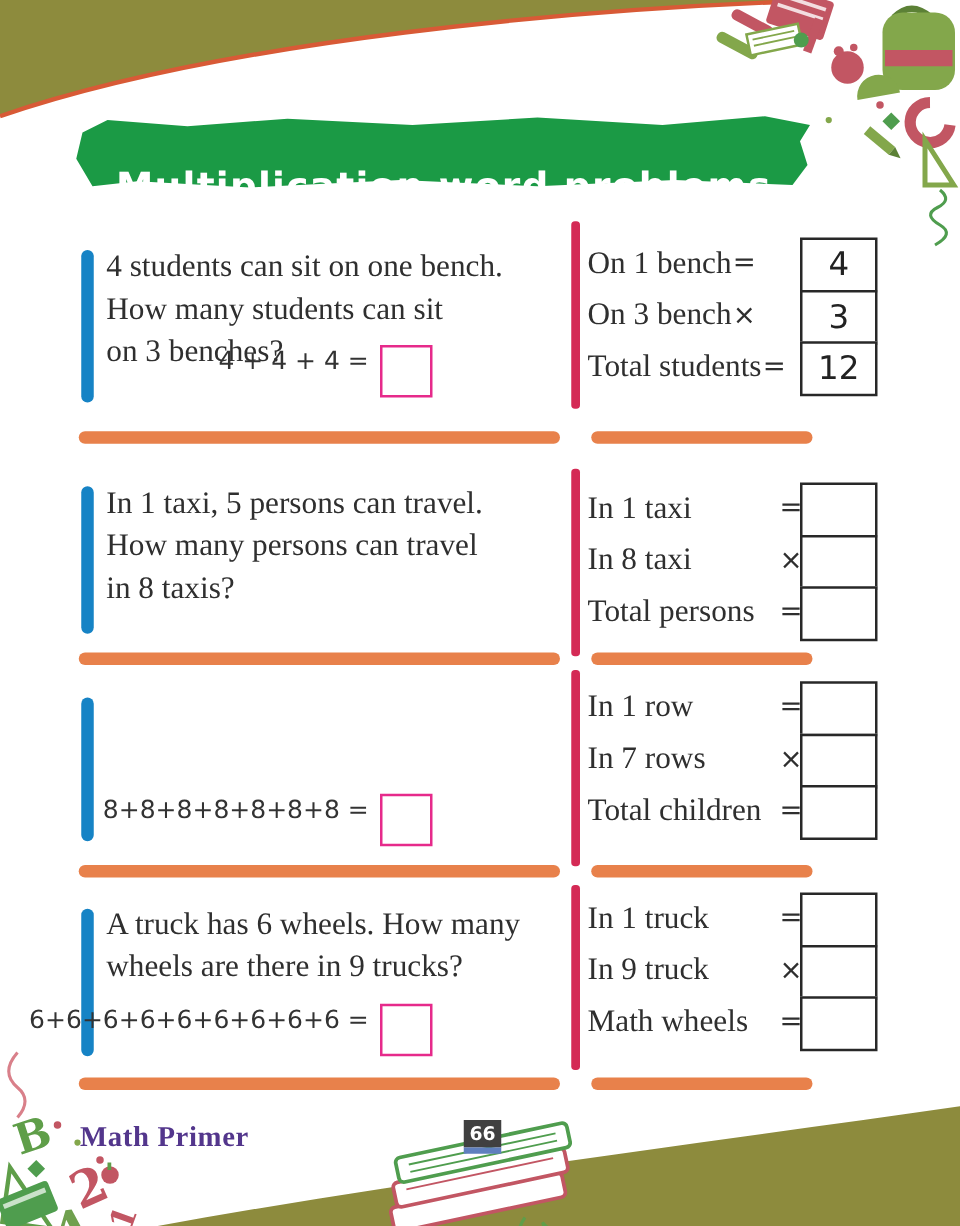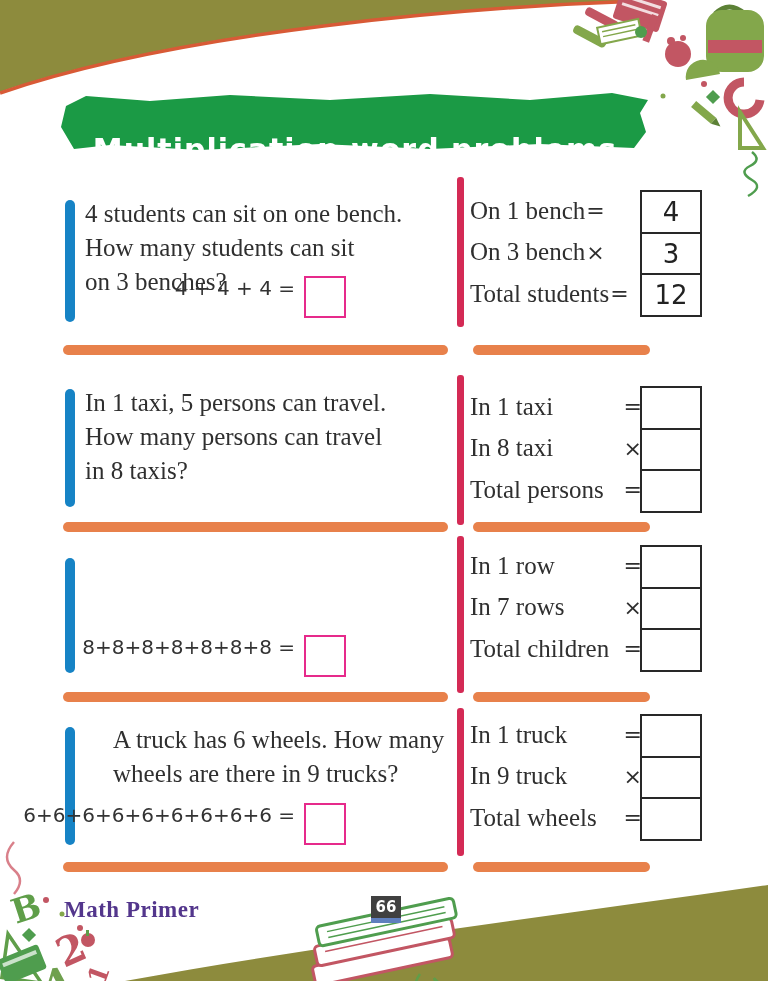--- a/index.html
+++ b/index.html
@@ -230,40 +230,40 @@
       </div>
     </div>
 
     <div class="divider" style="top:692px;">
       <span class="dbar l"></span>
       <span class="dbar r"></span>
     </div>
 
     <div class="group" style="top:705px;height:157px;">
       <div class="blue-bar" style="top:22px;height:118px;"></div>
-      <div class="ptext" style="top:18px;margin-left:28px;">
+      <div class="ptext" style="top:18px;">
         <div>A truck has 6 wheels. How many</div>
         <div>wheels are there in 9 trucks?</div>
       </div>
       <div class="eq-row" style="top:98px;">
         <span>6+6+6+6+6+6+6+6+6 =</span>
         <span class="eq-box"></span>
       </div>
       <div class="crimson-bar" style="top:3px;height:148px;"></div>
       <div class="rtable" style="top:9px;">
         <div class="rt-row">
           <span>In 1 truck</span>
           <span class="op">=</span>
         </div>
         <div class="rt-row">
           <span>In 9 truck</span>
           <span class="op">×</span>
         </div>
         <div class="rt-row">
-          <span>Total wheels</span>
+          <span>Math wheels</span>
           <span class="op">=</span>
         </div>
         <div class="box-col">
           <div class="cell"></div>
           <div class="cell"></div>
           <div class="cell"></div>
         </div>
       </div>
     </div>
 

